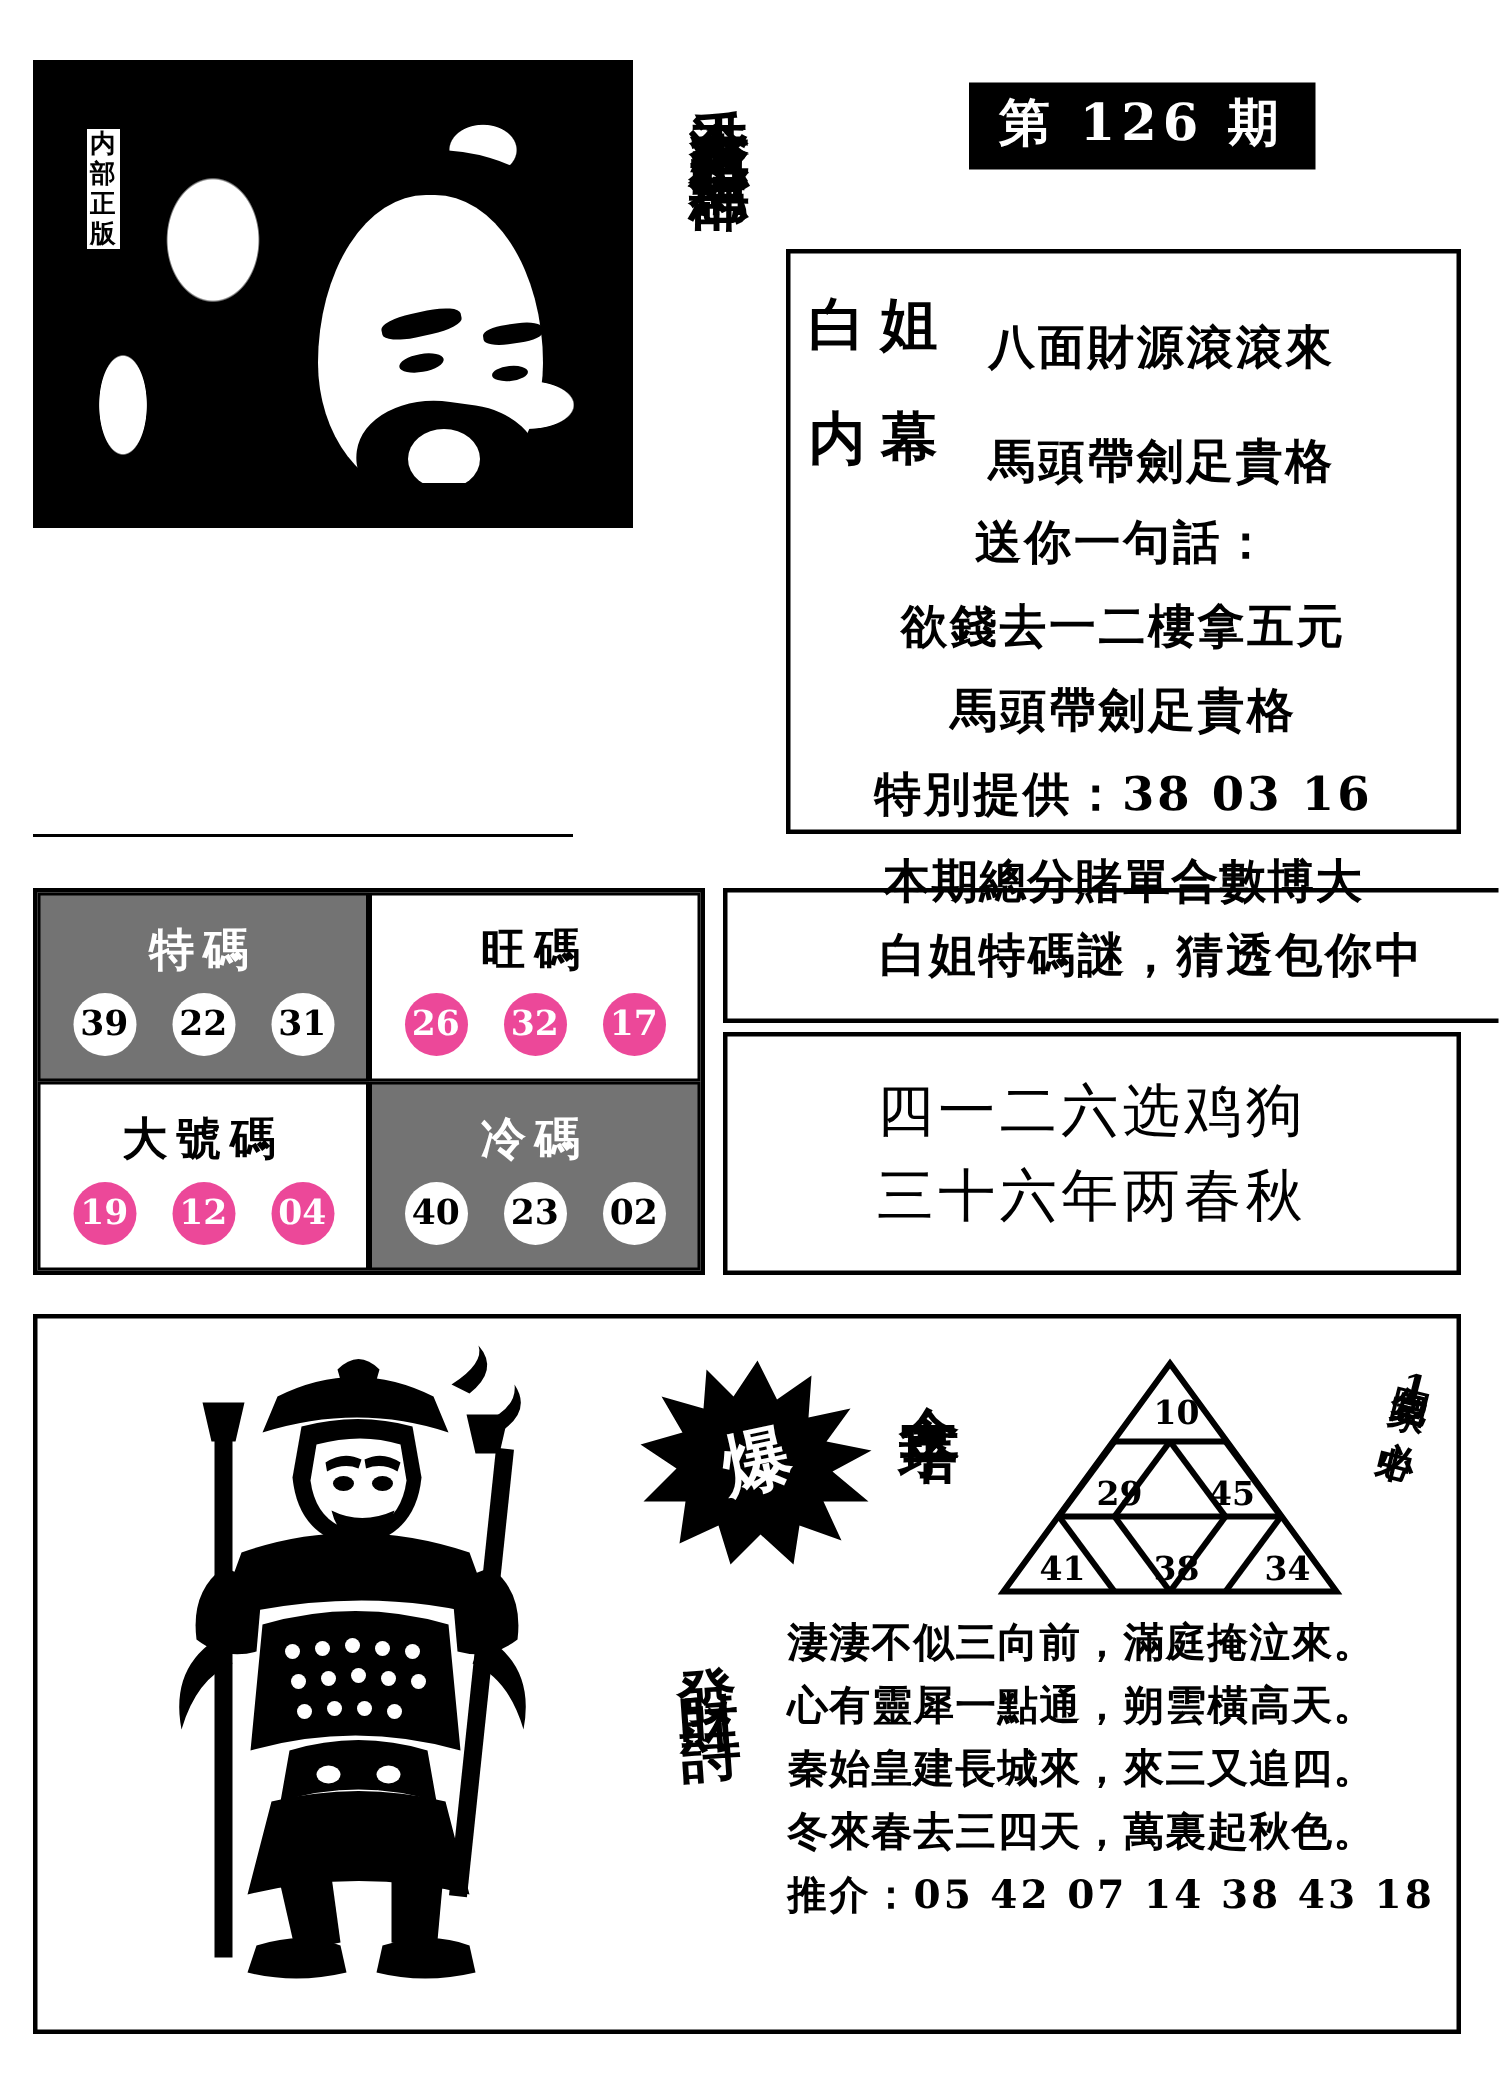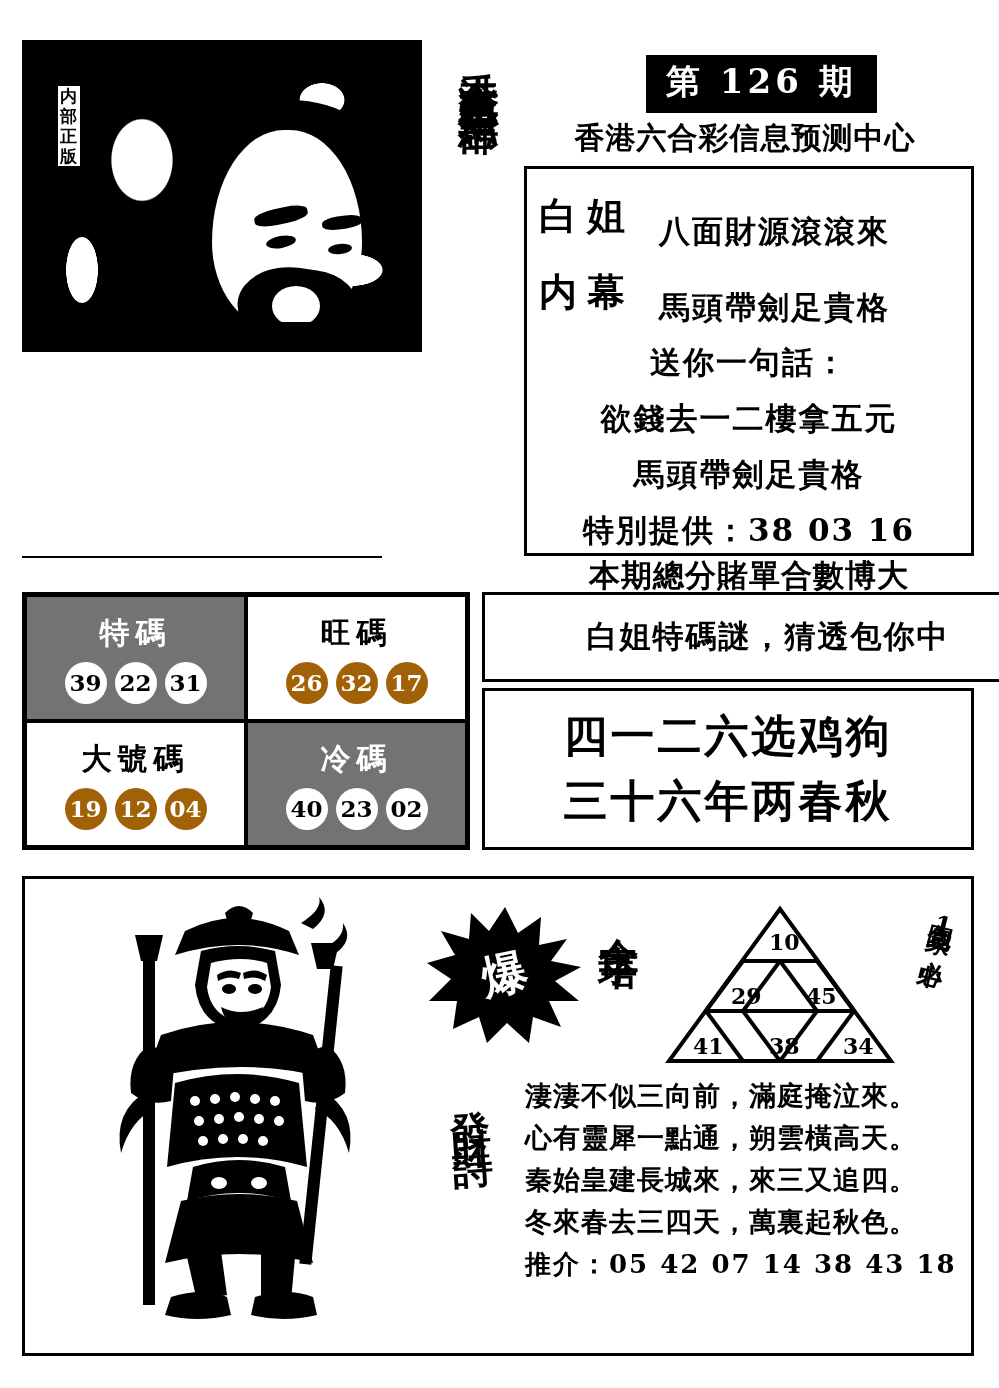--- a/index.html
+++ b/index.html
@@ -187,21 +187,21 @@
     letter-spacing: 2px;
     line-height: 46px;
     margin-top: 10px;
   }
   .info-last {
     text-align: center;
     font-size: 31px;
     font-weight: bold;
     font-family: "DejaVu Serif", serif;
     letter-spacing: 1px;
-    margin-top: 2px;
+    margin-top: 14px;
   }
 
   
   .grid-box {
     position: absolute;
     left: 22px; top: 592px;
     width: 448px;
     height: 258px;
     border: 3px solid #000;
     box-sizing: border-box;
@@ -223,38 +223,38 @@
   }
   .cell .cell-title {
     font-size: 30px;
     font-weight: bold;
     letter-spacing: 6px;
     font-family: "DejaVu Serif", serif;
     margin-bottom: 8px;
   }
   .balls {
     display: flex;
-    gap: 8px;
+    gap: 24px;
   }
   .ball {
     width: 42px; height: 42px;
     border-radius: 50%;
     display: flex;
     align-items: center;
     justify-content: center;
     font-size: 23px;
     font-weight: bold;
     font-family: "DejaVu Serif", serif;
   }
   .cell.inv .ball {
     background: #fff;
     color: #000;
   }
   .cell.norm .ball {
-    background: #a16207;
+    background: #ec4899;
     color: #fff;
   }
 
   .riddle-box {
     position: absolute;
     left: 482px; top: 592px;
     width: 572px;
     height: 90px;
     border: 3px solid #000;
     box-sizing: border-box;
@@ -273,22 +273,22 @@
     height: 162px;
     border: 3px solid #000;
     box-sizing: border-box;
     display: flex;
     flex-direction: column;
     align-items: center;
     justify-content: center;
     gap: 6px;
   }
   .couplet-line {
-    font-size: 44px;
-    font-weight: bold;
+    font-size: 38px;
+    font-weight: normal;
     font-family: "DejaVu Serif", serif;
     letter-spacing: 3px;
   }
 
   
   .bottom-box {
     position: absolute;
     left: 22px; top: 876px;
     width: 952px;
     height: 480px;
@@ -408,21 +408,20 @@
       <span>部</span>
       <span>正</span>
       <span>版</span>
     </div>
   </div>
 
   <div class="side-vertical-title">香港六合彩白小姐信息部</div>
   <div class="rule-under-photo"></div>
 
   <div class="issue-badge">第 126 期</div>
-  <div class="center-title">香港六合彩信息预测中心</div>
 
   <div class="info-box">
     <div class="info-row">
       <div class="info-label">白姐</div>
       <div class="info-phrase">八面財源滾滾來</div>
     </div>
     <div class="info-row">
       <div class="info-label">内幕</div>
       <div class="info-phrase">馬頭帶劍足貴格</div>
     </div>

